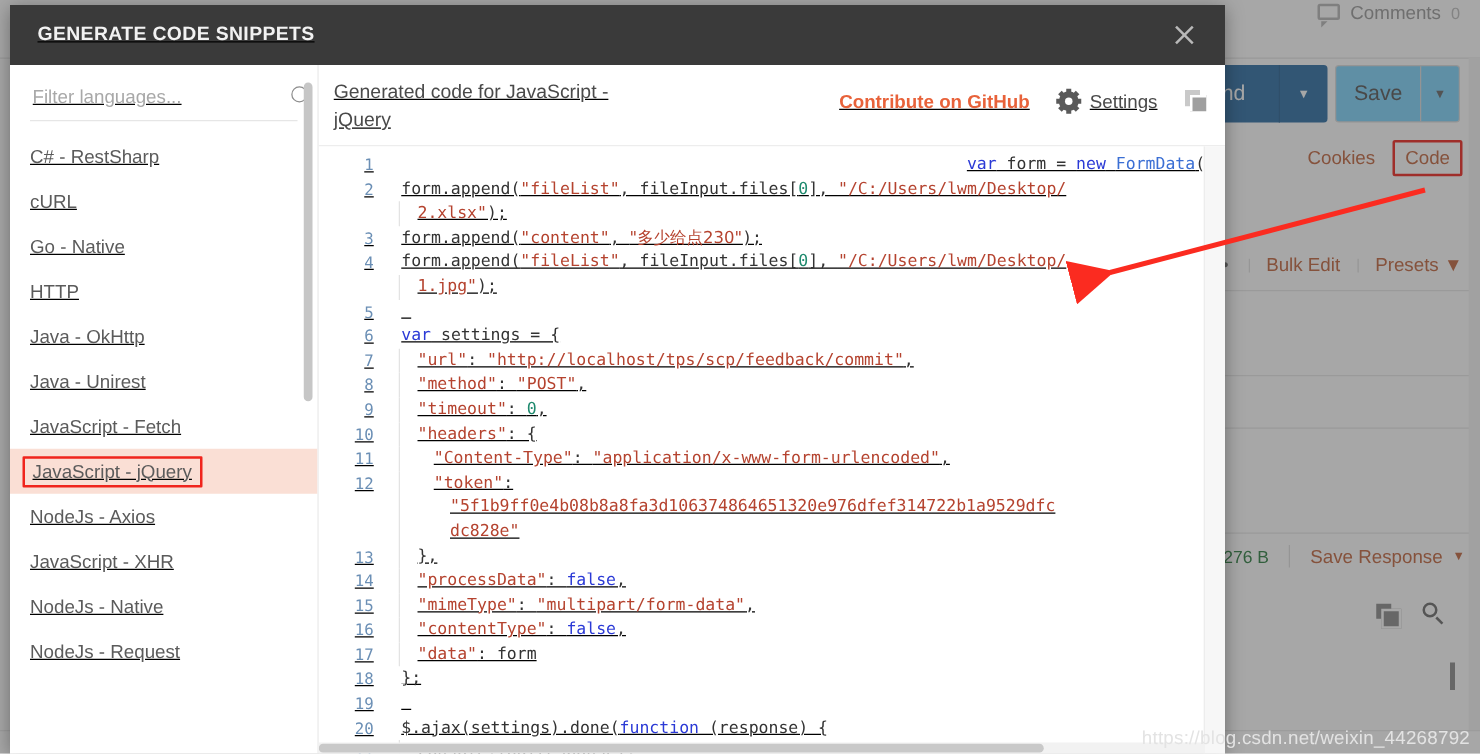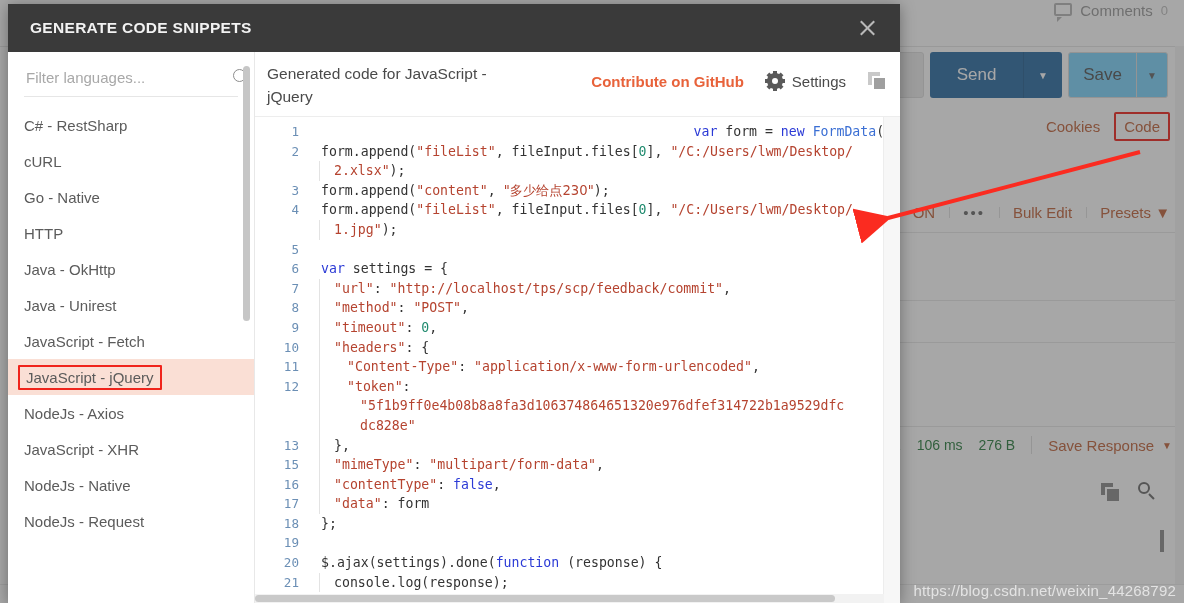--- a/index.html
+++ b/index.html
@@ -141,23 +141,24 @@
     content:""; position:absolute; left:0; top:2px; bottom:2px; width:1px; background:#ececec;
   }
 
   
   .overlay{
     position:absolute; inset:0; background:rgba(60,60,60,0.45);
   }
 
   
   .modal{
-    position:absolute; left:8px; top:4px; width:892px; height:599px;
+    position:absolute; left:8px; top:4px; width:972px; height:599px;
     background:#fff; box-shadow:0 2px 14px rgba(0,0,0,0.35);
     overflow:hidden;
+    text-decoration:underline;
   }
   .modal-header{
     height:48px; background:#3a3a3a; display:flex; align-items:center;
     padding:0 18px 0 22px; box-sizing:border-box;
   }
   .modal-title{
     flex:1; color:#f2f2f2; font-size:15.5px; font-weight:bold; letter-spacing:0.3px;
   }
   .modal-close{
     width:30px;height:30px; position:relative; cursor:pointer;
@@ -523,20 +524,24 @@
               </div>
               <div class="code-row">
                 <span class="ln"></span>
                 <span class="cl ind1" style="padding-left: 49px;"><span class="str">dc828e"</span></span>
               </div>
               <div class="code-row">
                 <span class="ln">13</span>
                 <span class="cl ind1" style="padding-left: 23px;"><span class="plain">},</span></span>
               </div>
               <div class="code-row">
+                <span class="ln">14</span>
+                <span class="cl ind1" style="padding-left: 23px;"><span class="str">"processData"</span><span class="plain">: </span><span class="kw">false</span><span class="plain">,</span></span>
+              </div>
+              <div class="code-row">
                 <span class="ln">15</span>
                 <span class="cl ind1" style="padding-left: 23px;"><span class="str">"mimeType"</span><span class="plain">: </span><span class="str">"multipart/form-data"</span><span class="plain">,</span></span>
               </div>
               <div class="code-row">
                 <span class="ln">16</span>
                 <span class="cl ind1" style="padding-left: 23px;"><span class="str">"contentType"</span><span class="plain">: </span><span class="kw">false</span><span class="plain">,</span></span>
               </div>
               <div class="code-row">
                 <span class="ln">17</span>
                 <span class="cl ind1" style="padding-left: 23px;"><span class="str">"data"</span><span class="plain">: form</span></span>

